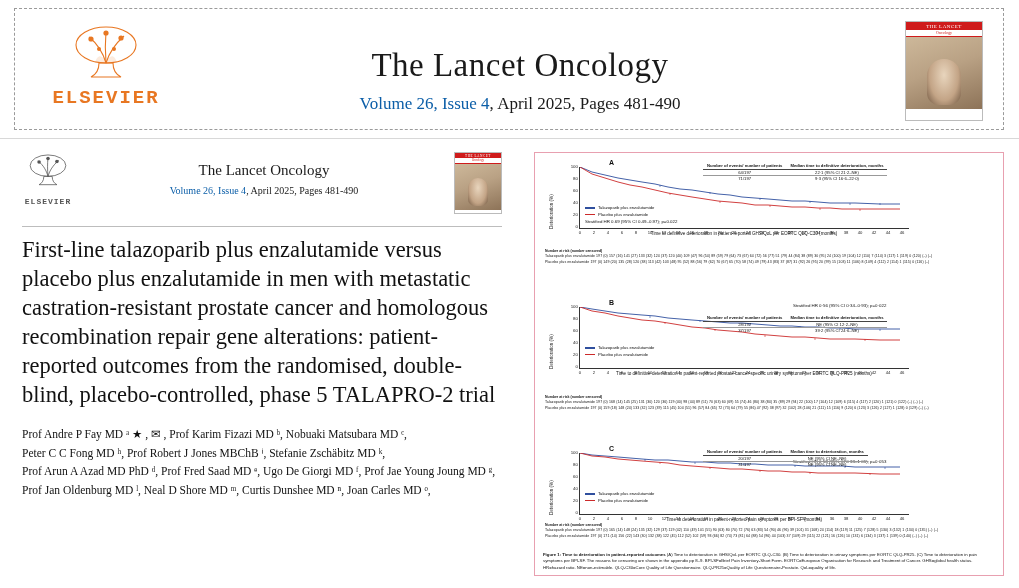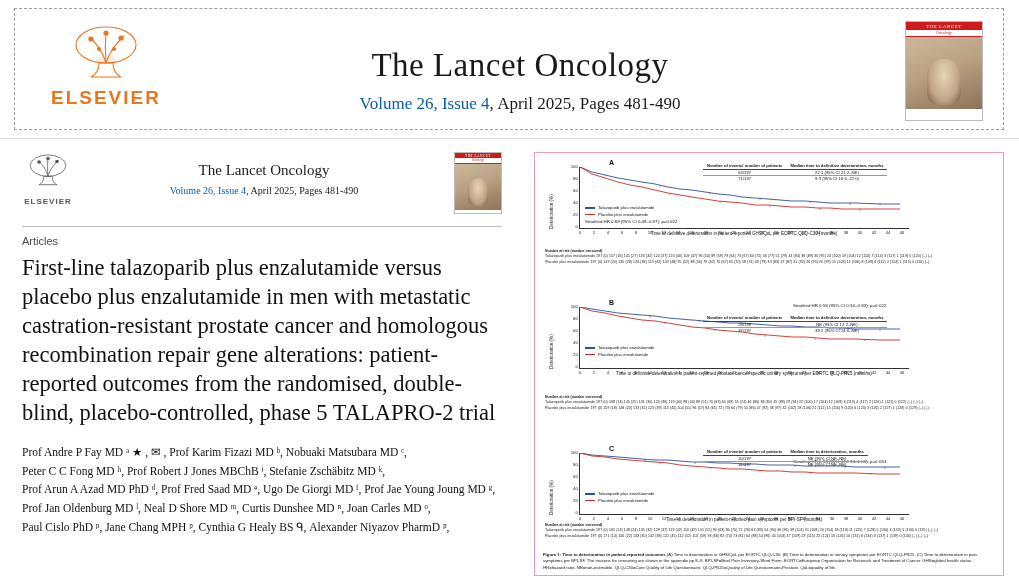--- a/index.html
+++ b/index.html
@@ -29,21 +29,21 @@
   .banner-logo {
     position: absolute;
     left: 26px;
     top: 14px;
     width: 130px;
     height: 92px;
     text-align: center;
   }
   .tree-svg { display:block; margin: 0 auto; }
   .elsevier-word {
-    font-family: Liberation Sans, sans-serif;
+    font-family: Liberation Mono, monospace;
     font-size: 19px;
     letter-spacing: 2px;
     color: #E87722;
     font-weight: bold;
     margin-top: 2px;
   }
   .banner-center {
     position: absolute;
     left: 180px;
     top: 38px;
@@ -355,30 +355,28 @@
 
     <div class="art-cover">
       <div class="cover-head">THE LANCET</div>
       <div class="cover-sub">Oncology</div>
       <div class="cover-photo"></div>
     </div>
   </div>
 
   <div class="art-rule"></div>
 
-  <div class="art-type">Articles</div>
 
   <div class="art-title">First-line talazoparib plus enzalutamide versus placebo plus enzalutamide in men with metastatic castration-resistant prostate cancer and homologous recombination repair gene alterations: patient-reported outcomes from the randomised, double-blind, placebo-controlled, phase 5 TALAPRO-2 trial</div>
 
   <div class="authors">
     <div>Prof Andre P Fay MD ᵃ ★ , ✉ , Prof Karim Fizazi MD ᵇ, Nobuaki Matsubara MD ᶜ,</div>
     <div>Peter C C Fong MD ʰ, Prof Robert J Jones MBChB ⁱ, Stefanie Zschäbitz MD ᵏ,</div>
     <div>Prof Arun A Azad MD PhD ᵈ, Prof Fred Saad MD ᵉ, Ugo De Giorgi MD ᶠ, Prof Jae Young Joung MD ᵍ,</div>
     <div>Prof Jan Oldenburg MD ˡ, Neal D Shore MD ᵐ, Curtis Dunshee MD ⁿ, Joan Carles MD ᵒ,</div>
-    <div>Paul Cislo PhD ᵖ, Jane Chang MPH ᵖ, Cynthia G Healy BS ᑫ, Alexander Niyazov PharmD ᵖ,</div>
   </div>
 </div>
 
 <div class="figure-panel">
 
   <div class="sub" style="top:0">
     <div class="sub-label">A</div>
     <div class="axis-ylab" style="top:70px">Deterioration (%)</div>
     <div class="plot">
       <svg width="330" height="62" viewBox="0 0 330 62" preserveAspectRatio="none">

